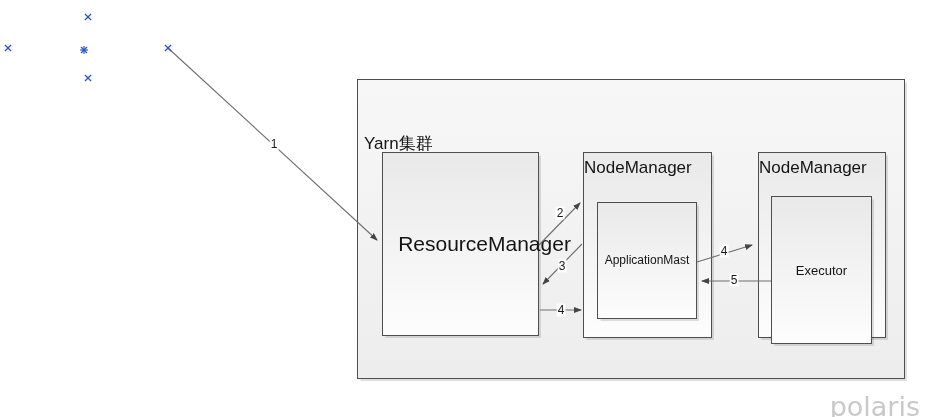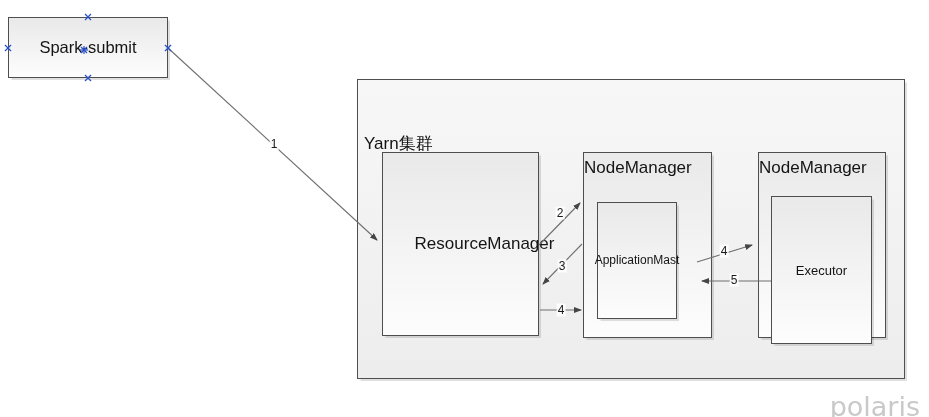--- a/index.html
+++ b/index.html
@@ -24,21 +24,21 @@
     border-width: 1.5px;
   }
   .inner-shape { border-width: 1.2px; }
   .label-center { display: flex; align-items: center; justify-content: center; text-align: center; }
   .spark-label { font-size: 16.5px; }
   .yarn-label {
     position: absolute; left: 6px; top: 6px;
     font-size: 17px;
     margin-top: 46px;
   }
-  .rm-label { font-size: 17px; margin-left: 48px; }
+  .rm-label { font-size: 21px; margin-left: 48px; }
   .nm-label { margin-top: 5px; font-size: 17px; }
   .am-box { flex-direction: column; font-size: 12px; line-height: 19px; }
   .exec-label { font-size: 13px; }
   .edge-label {
     position: absolute;
     transform: translate(-50%, -50%);
     font-size: 12px;
     line-height: 13px;
     background: rgba(255,255,255,0.85);
     padding: 0 1px;
@@ -70,35 +70,32 @@
   </div>
 
   <div class="shape label-center" style="left:382px; top:152px; width:157px; height:184px;">
     <span class="rm-label">ResourceManager</span>
   </div>
 
   <div class="shape" style="left:583px; top:152px; width:129px; height:186px;">
     <div class="nm-label">NodeManager</div>
   </div>
 
-  <div class="shape inner-shape label-center am-box" style="left:597px; top:202px; width:80px; height:117px;">
+  <div class="shape inner-shape label-center am-box" style="left:597px; top:202px; width:100px; height:117px;">
     <span>ApplicationMast</span>
   </div>
 
   <div class="shape" style="left:758px; top:152px; width:128px; height:186px;">
     <div class="nm-label">NodeManager</div>
   </div>
 
   <div class="shape inner-shape label-center" style="left:771px; top:196px; width:101px; height:148px;">
     <span class="exec-label">Executor</span>
   </div>
 
-  <div class="shape label-center" style="left:8px; top:17px; width:160px; height:61px;">
-    <span class="spark-label">Spark-submit</span>
-  </div>
 
   <svg class="svg-overlay" viewBox="0 0 929 417">
     <defs>
       <marker id="arrow" markerWidth="8" markerHeight="6" refX="7" refY="3" orient="auto" markerUnits="userSpaceOnUse">
         <path d="M0,0 L8,3 L0,6 Z" fill="#454545"></path>
       </marker>
     </defs>
 
     <line x1="168" y1="48" x2="377" y2="240" stroke="#6e6e6e" stroke-width="1.1" marker-end="url(#arrow)"></line>
 

